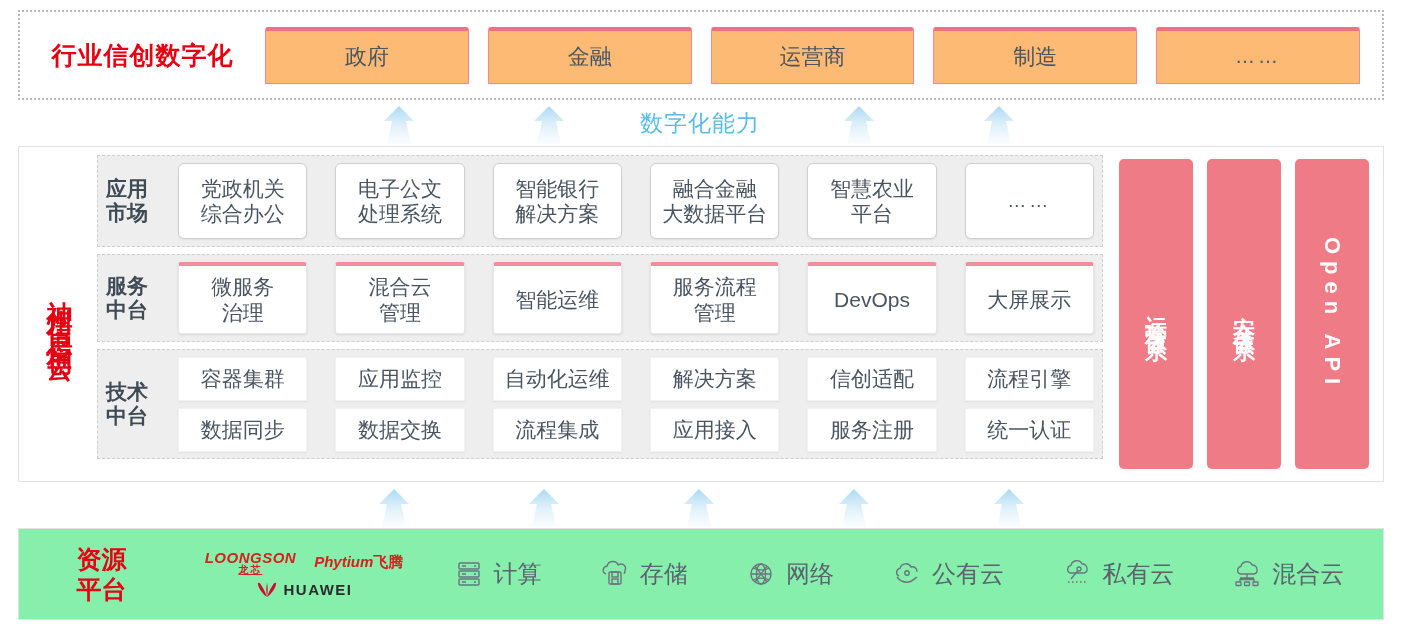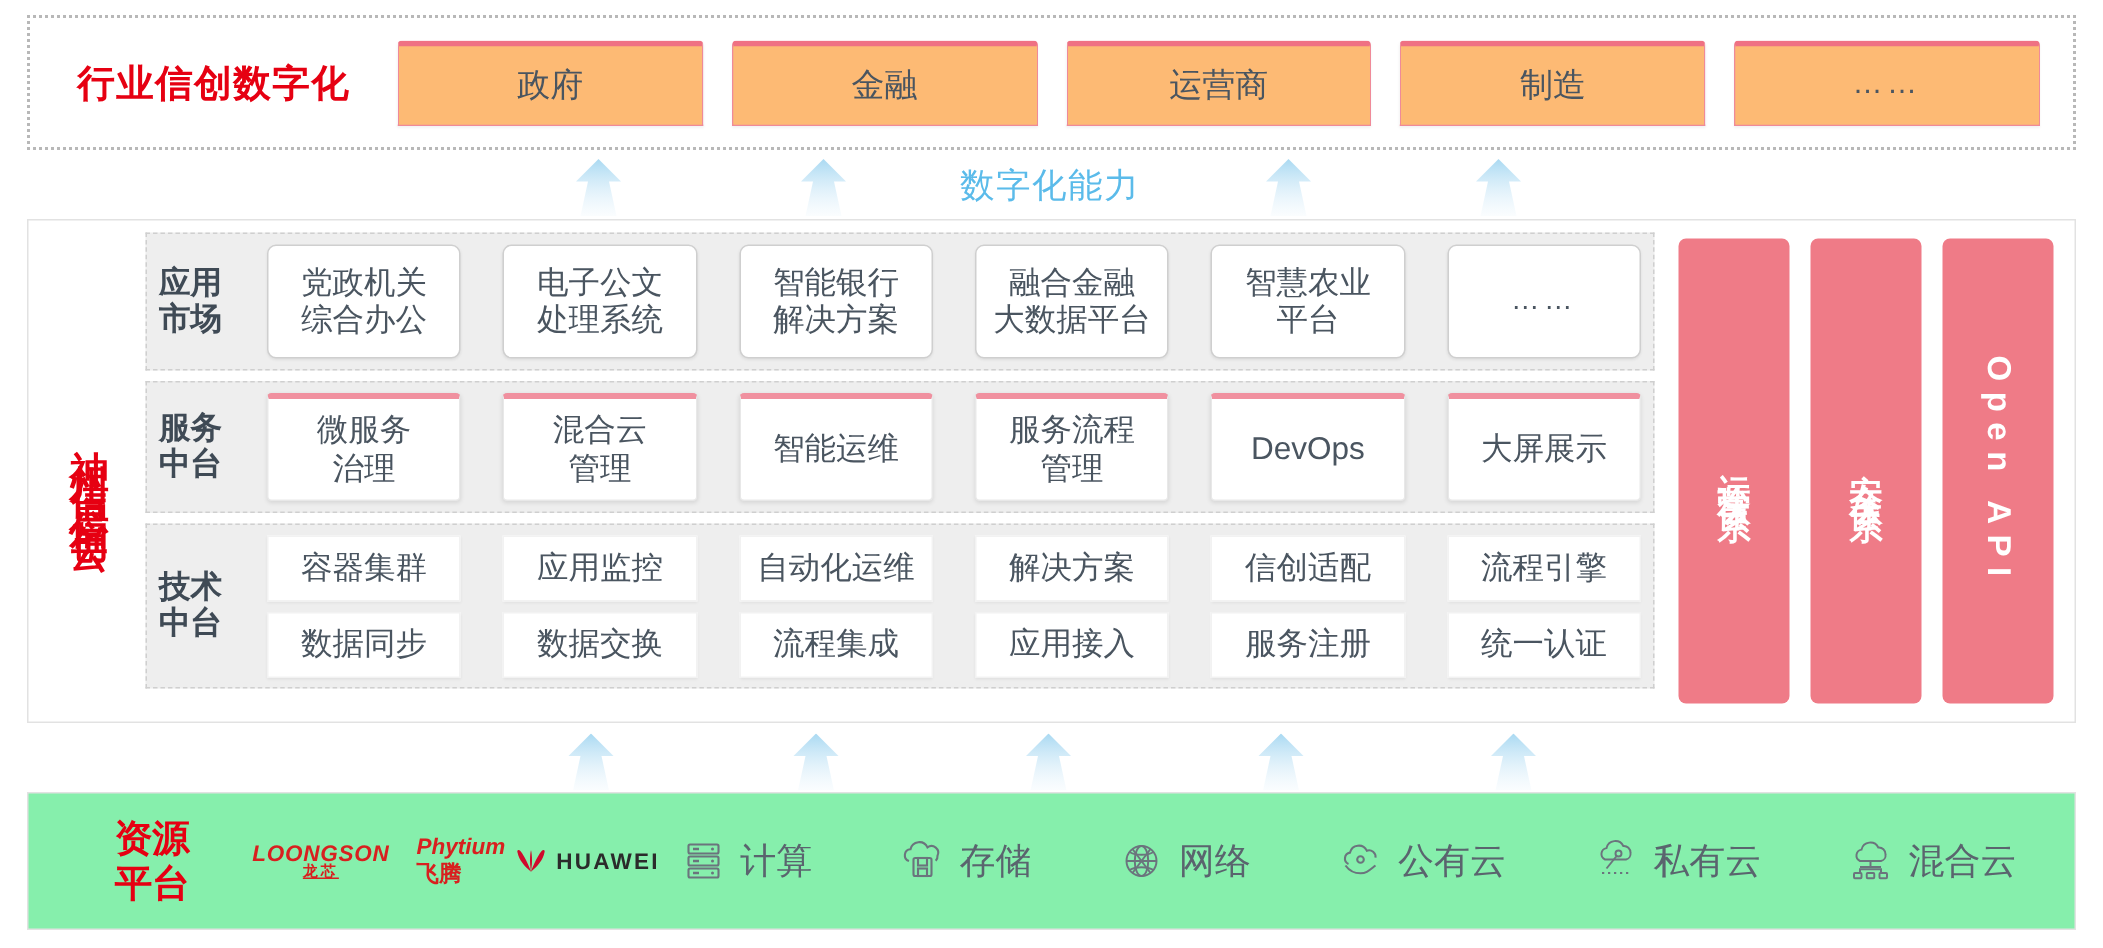--- a/index.html
+++ b/index.html
@@ -130,21 +130,21 @@
     background:#86efac;border:1px solid #e2e2e2;box-sizing:border-box;
     display:flex;align-items:center;
   }
   .res-title{
     width:165px;flex:0 0 auto;text-align:center;
     color:#e60012;font-weight:bold;font-size:25px;line-height:1.2;
   }
   .res-title i{font-style:normal;display:block;}
   .vendors{
     width:240px;flex:0 0 auto;
-    display:flex;align-items:center;justify-content:center;
+    display:flex;flex-direction:column;align-items:center;justify-content:center;
     gap:6px;
   }
   .vendor-row{display:flex;align-items:center;justify-content:center;gap:18px;}
   .logo-loongson{display:flex;flex-direction:column;align-items:center;line-height:1;}
   .logo-loongson .en{
     font-size:15px;font-weight:bold;font-style:italic;color:#d8201f;letter-spacing:.5px;
   }
   .logo-loongson .cn{font-size:10px;color:#d8201f;font-weight:bold;letter-spacing:2px;text-decoration:underline;}
   .logo-phytium{font-size:15px;font-weight:bold;color:#d8201f;font-style:italic;}
   .logo-phytium b{font-style:normal;}

